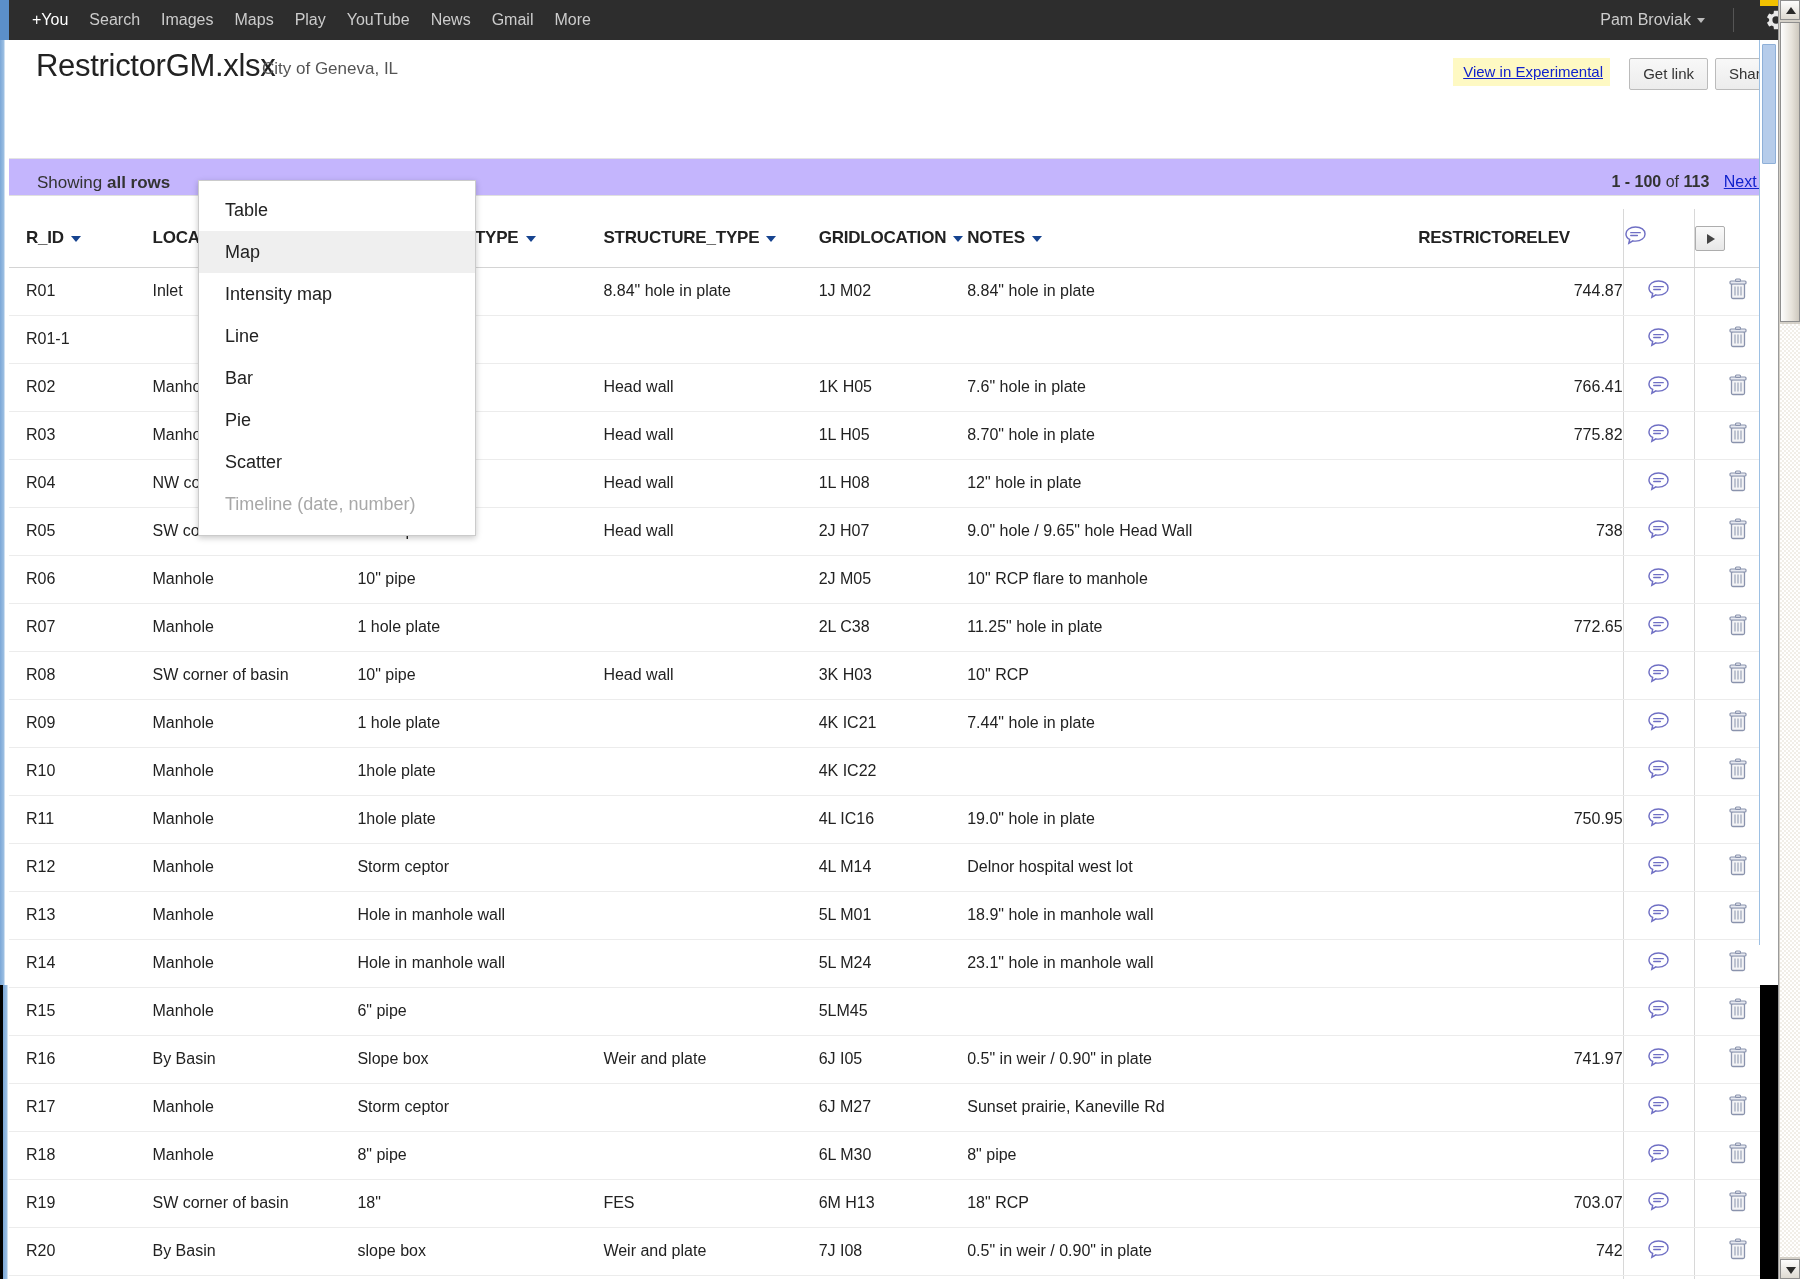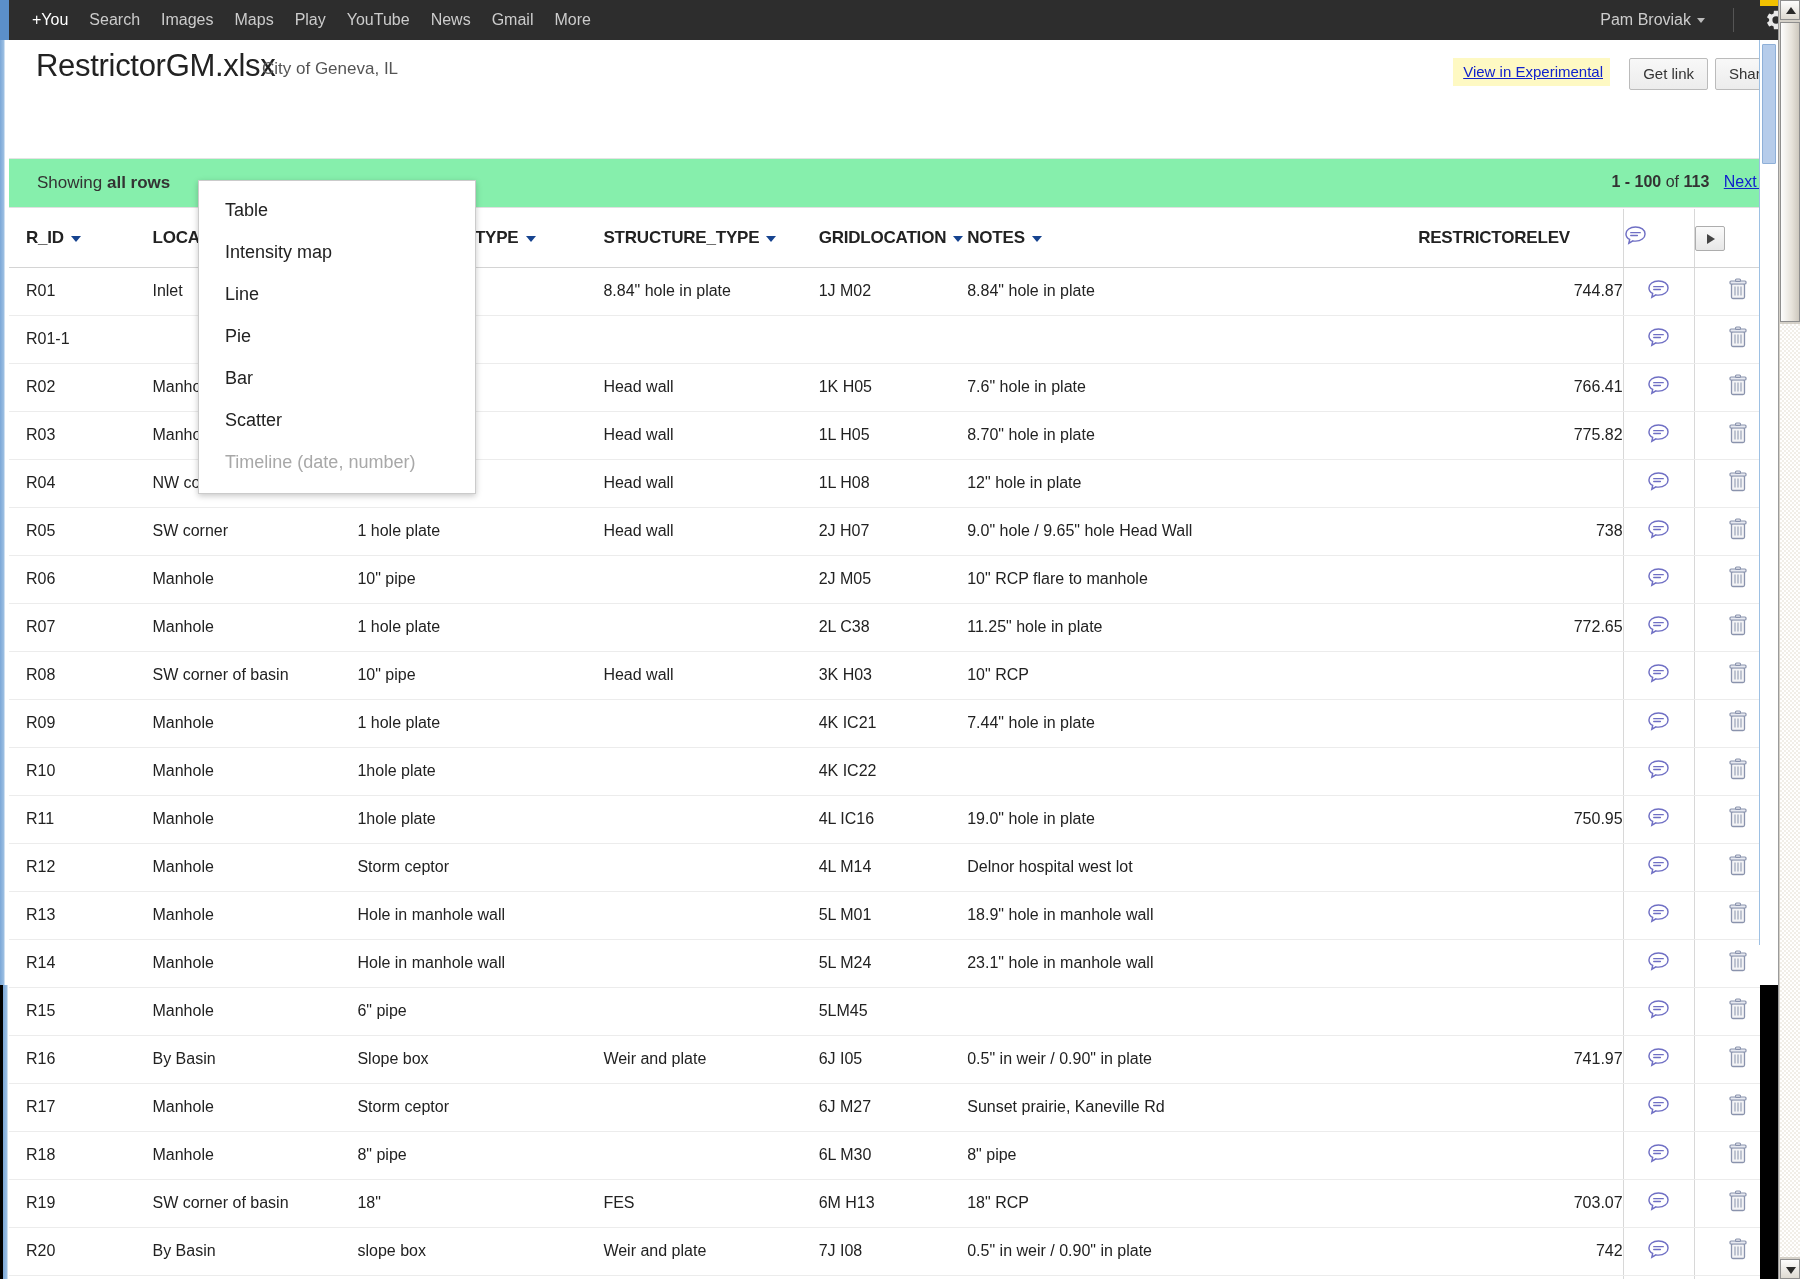--- a/index.html
+++ b/index.html
@@ -86,22 +86,22 @@
     position: absolute; left: 0px; top: 70px; width: 1790px; height: 36px;
   }
   .menu-item {
     position: absolute; top: 0; height: 34px; line-height: 34px;
     padding: 0 14px; font-size: 17px; color: #333; cursor: pointer;
   }
   .menu-item.active { background: #ebebeb; }
 
   
   #showing-bar {
-    position: absolute; left: 9px; top: 118px; width: 1781px; height: 50px;
-    background: #86efac;
+    position: absolute; left: 9px; top: 118px; width: 1781px; height: 38px;
+    background: #c4b5fd;
     border-top: 1px solid #e3e3e3; border-bottom: 1px solid #e0e0e0;
   }
   #showing-text {
     position: absolute; left: 28px; top: 14px; font-size: 17px; color: #333;
   }
   #showing-text b { font-weight: bold; }
   #pager {
     position: absolute; right: 20px; top: 14px; font-size: 16px; color: #333;
     white-space: nowrap;
   }
@@ -706,24 +706,25 @@
             <td class="col-elev">712.92</td>
             <td class="col-note-i"></td>
             <td class="col-del"></td>
           </tr>
         </tbody>
     </table>
   </div>
 
   <div id="viz-menu">
       <div class="viz-item">Table</div>
+      <div class="viz-item hover">Map</div>
       <div class="viz-item">Intensity map</div>
       <div class="viz-item">Line</div>
+      <div class="viz-item">Bar</div>
       <div class="viz-item">Pie</div>
-      <div class="viz-item">Bar</div>
       <div class="viz-item">Scatter</div>
       <div class="viz-item disabled">Timeline (date, number)</div>
     </div>
 </div>
 
 <div id="inner-left-line"></div>
 <div id="inner-sb">
   <div class="in-track"></div>
   <div class="in-thumb"></div>
 </div>

